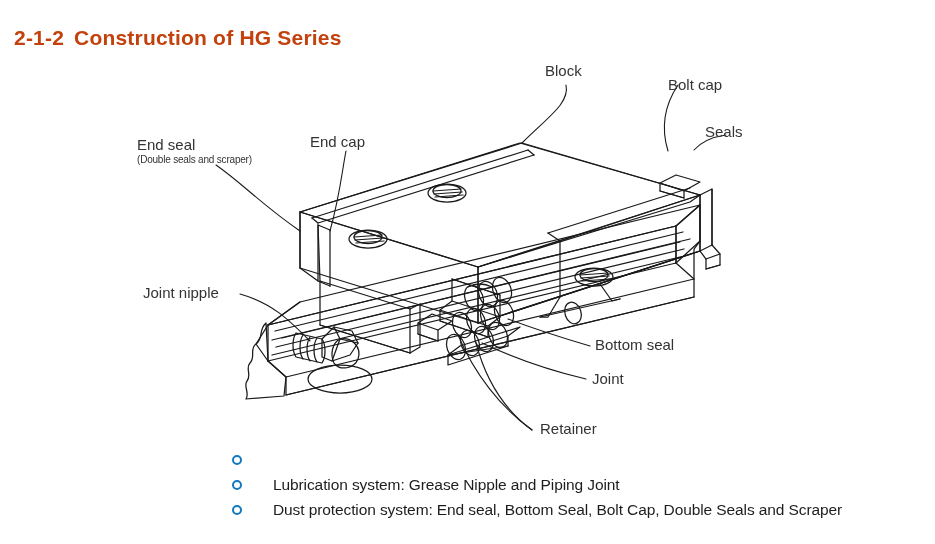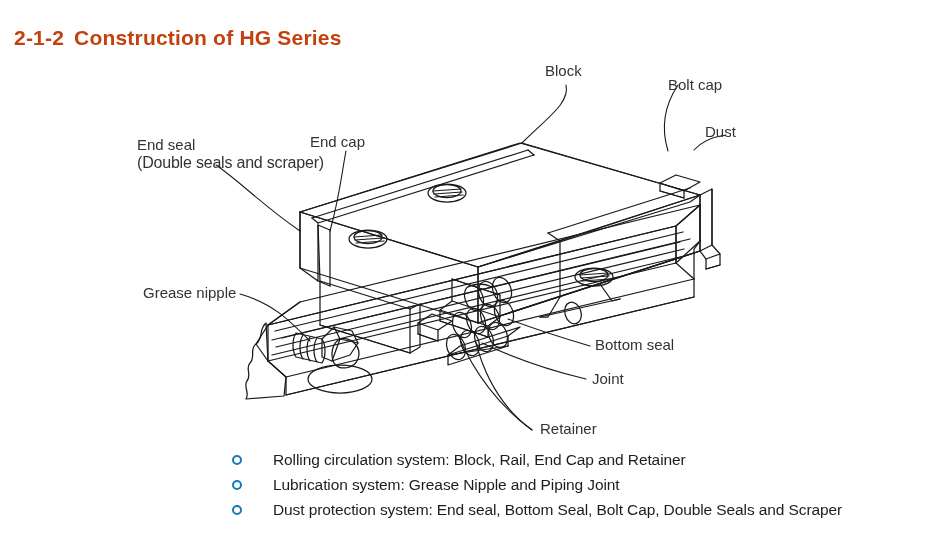--- a/index.html
+++ b/index.html
@@ -48,21 +48,21 @@
   
   .callout {
     position: absolute;
     font-size: 15px;
     color: #333333;
     white-space: nowrap;
     line-height: 1.15;
   }
   .callout .sub {
     display: block;
-    font-size: 16px;
+    font-size: 10px;
     letter-spacing: -0.2px;
     color: #333333;
     margin-top: 1px;
     text-align: center;
   }
 
   
   #bullets {
     position: absolute;
     left: 232px;
@@ -283,41 +283,40 @@
         </g>
 
       </g>
     </svg>
   </div>
 
   <div class="callout" style="left:545px; top:62px;">Block</div>
 
   <div class="callout" style="left:652px; top:76px;margin-left:16px;">Bolt cap</div>
 
-  <div class="callout" style="left:705px; top:123px;">Dust</div>
+  <div class="callout" style="left:705px; top:123px;">Seals</div>
 
   <div class="callout" style="left:137px; top:136px;">
     <span>End seal</span>
     <span class="sub">(Double seals and scraper)</span>
   </div>
 
   <div class="callout" style="left:310px; top:133px;">End cap</div>
 
-  <div class="callout" style="left:143px; top:284px;">Grease nipple</div>
+  <div class="callout" style="left:143px; top:284px;">Joint nipple</div>
 
   <div class="callout" style="left:595px; top:336px;">Bottom seal</div>
 
   <div class="callout" style="left:592px; top:370px;">Joint</div>
 
   <div class="callout" style="left:540px; top:420px;">Retainer</div>
 
   <div id="bullets">
     <div class="bullet-row">
       <span class="bullet-mark"></span>
-      <span class="bullet-text">Rolling circulation system: Block, Rail, End Cap and Retainer</span>
     </div>
     <div class="bullet-row">
       <span class="bullet-mark"></span>
       <span class="bullet-text">Lubrication system: Grease Nipple and Piping Joint</span>
     </div>
     <div class="bullet-row">
       <span class="bullet-mark"></span>
       <span class="bullet-text">Dust protection system: End seal, Bottom Seal, Bolt Cap, Double Seals and Scraper</span>
     </div>
   </div>

